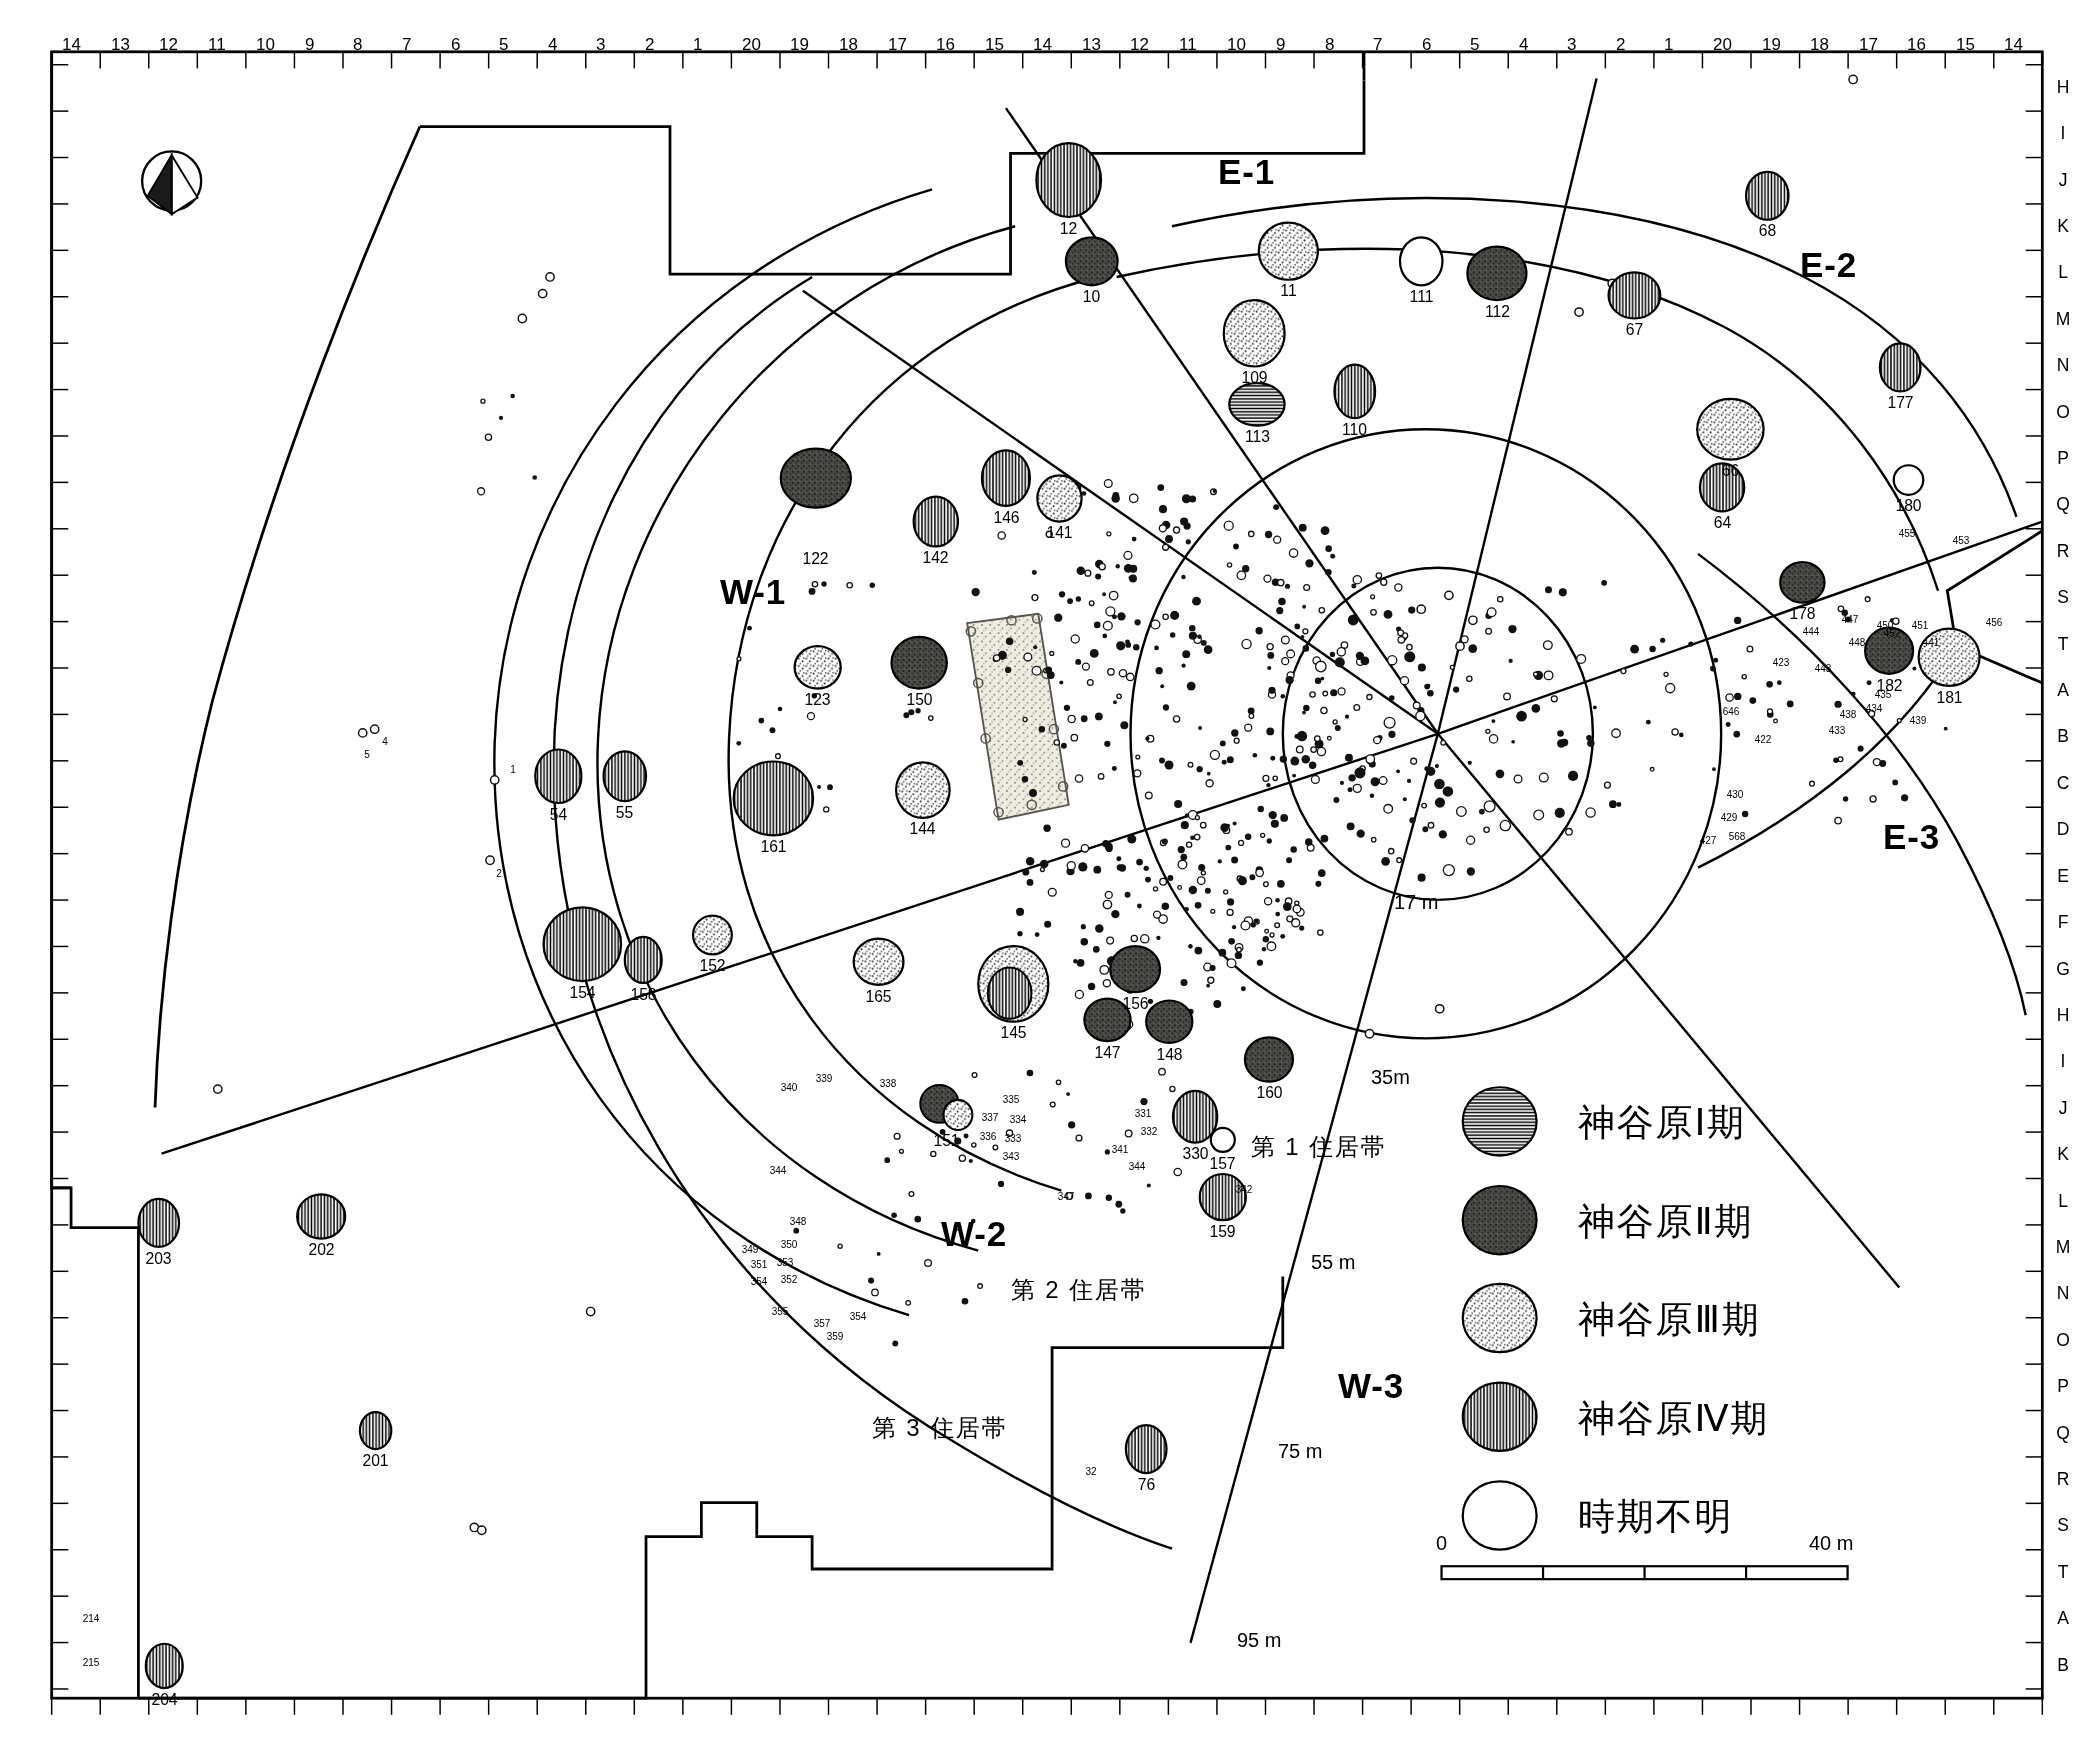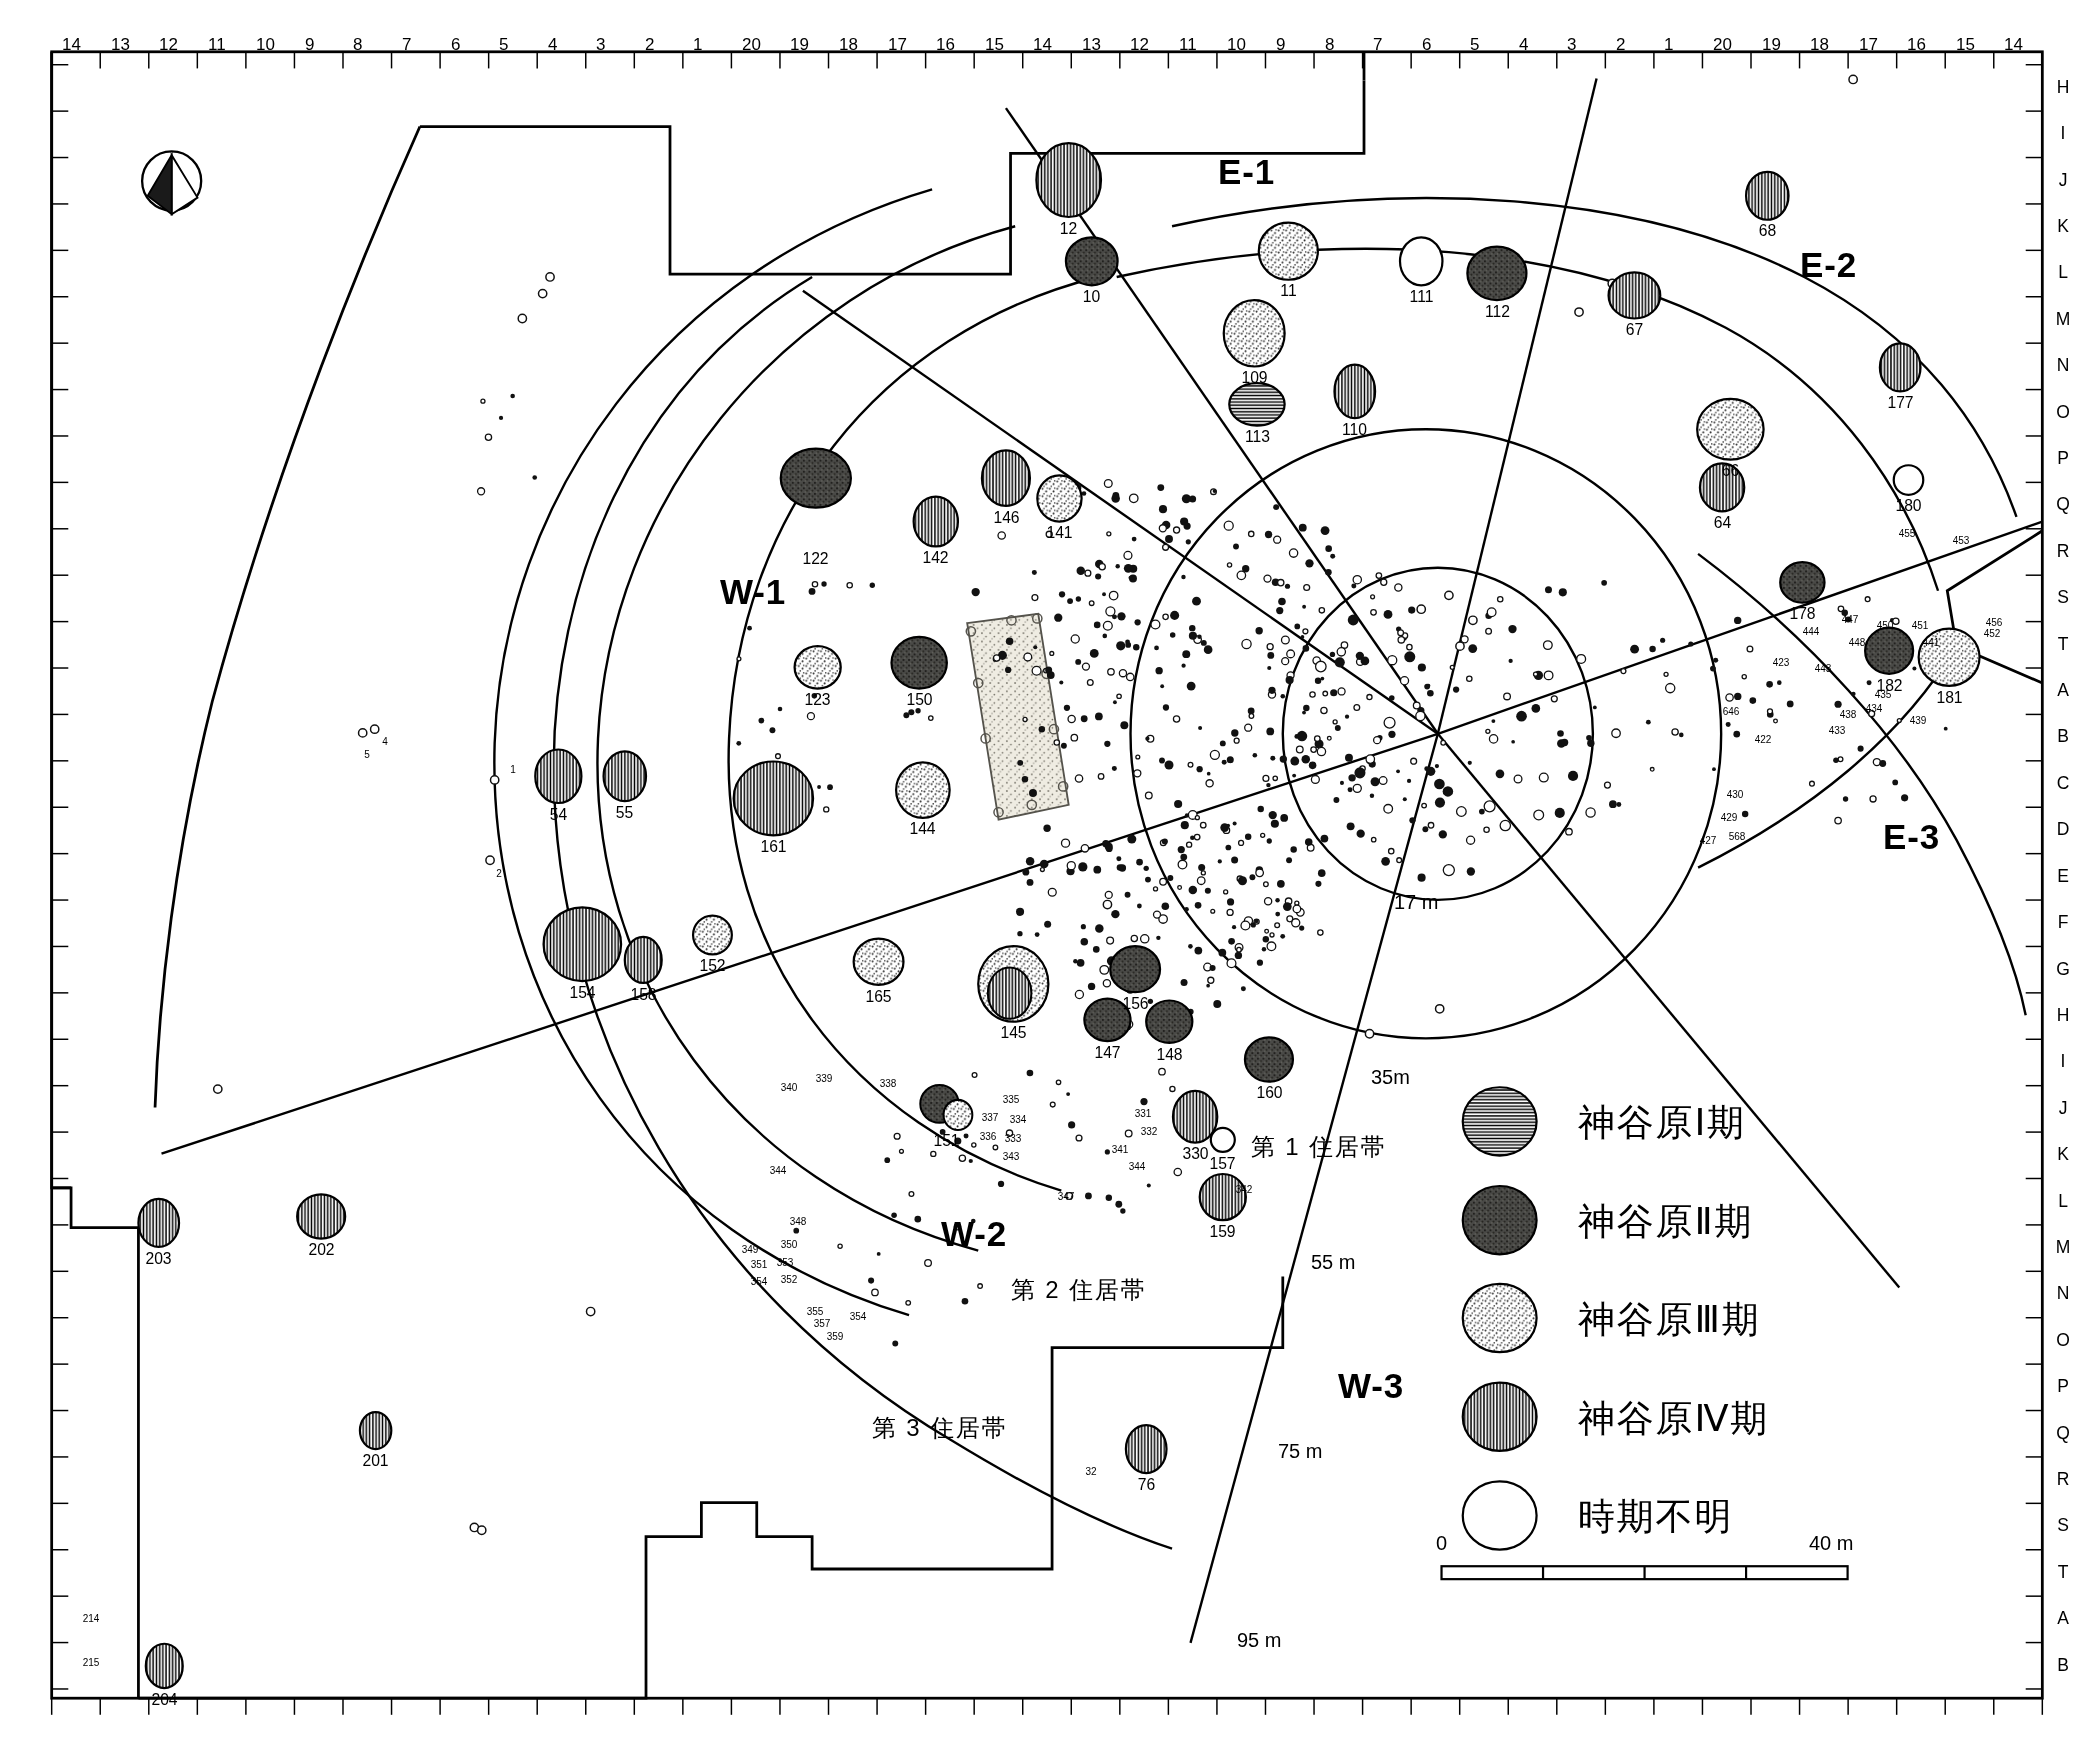--- a/index.html
+++ b/index.html
@@ -1330,29 +1330,29 @@
       <div class="lbl tiny-num" style="left: 1230px; top: 1184px;">342</div>
       <div class="lbl tiny-num" style="left: 1052px; top: 1191px;">347</div>
       <div class="lbl tiny-num" style="left: 764px; top: 1165px;">344</div>
       <div class="lbl tiny-num" style="left: 784px; top: 1216px;">348</div>
       <div class="lbl tiny-num" style="left: 736px; top: 1244px;">349</div>
       <div class="lbl tiny-num" style="left: 775px; top: 1239px;">350</div>
       <div class="lbl tiny-num" style="left: 745px; top: 1259px;">351</div>
       <div class="lbl tiny-num" style="left: 771px; top: 1257px;">353</div>
       <div class="lbl tiny-num" style="left: 745px; top: 1276px;">354</div>
       <div class="lbl tiny-num" style="left: 775px; top: 1274px;">352</div>
-      <div class="lbl tiny-num" style="left: 766px; top: 1306px; margin-left: 35px;">355</div>
+      <div class="lbl tiny-num" style="left: 766px; top: 1306px;">355</div>
       <div class="lbl tiny-num" style="left: 808px; top: 1318px;">357</div>
       <div class="lbl tiny-num" style="left: 844px; top: 1311px;">354</div>
       <div class="lbl tiny-num" style="left: 821px; top: 1331px;">359</div>
       <div class="lbl tiny-num" style="left: 1947px; top: 535px;">453</div>
       <div class="lbl tiny-num" style="left: 1871px; top: 620px;">450</div>
       <div class="lbl tiny-num" style="left: 1906px; top: 620px;">451</div>
       <div class="lbl tiny-num" style="left: 1917px; top: 637px;">441</div>
-      <div class="lbl tiny-num" style="left: 1978px; top: 628px;">452</div>
+      <div class="lbl tiny-num" style="left: 1878px; top: 628px;">452</div>
       <div class="lbl tiny-num" style="left: 1980px; top: 617px;">456</div>
       <div class="lbl tiny-num" style="left: 1836px; top: 614px;">447</div>
       <div class="lbl tiny-num" style="left: 1843px; top: 637px;">448</div>
       <div class="lbl tiny-num" style="left: 1797px; top: 626px;">444</div>
       <div class="lbl tiny-num" style="left: 1809px; top: 663px;">443</div>
       <div class="lbl tiny-num" style="left: 1767px; top: 657px;">423</div>
       <div class="lbl tiny-num" style="left: 1869px; top: 689px;">435</div>
       <div class="lbl tiny-num" style="left: 1860px; top: 703px;">434</div>
       <div class="lbl tiny-num" style="left: 1834px; top: 709px;">438</div>
       <div class="lbl tiny-num" style="left: 1823px; top: 725px;">433</div>

